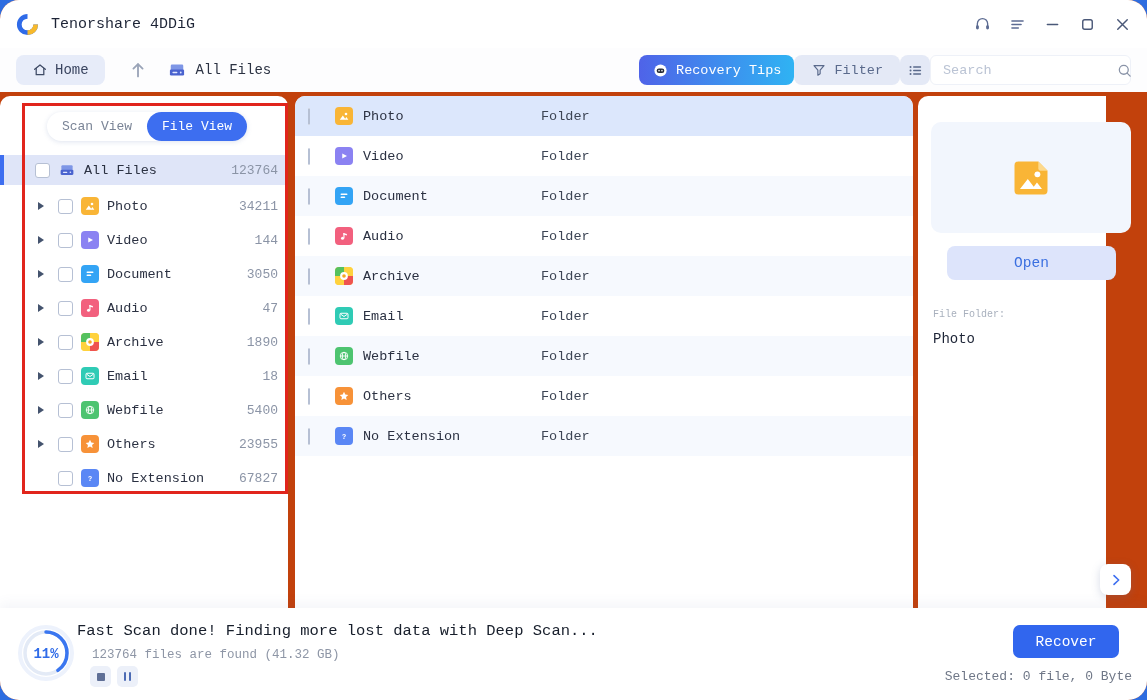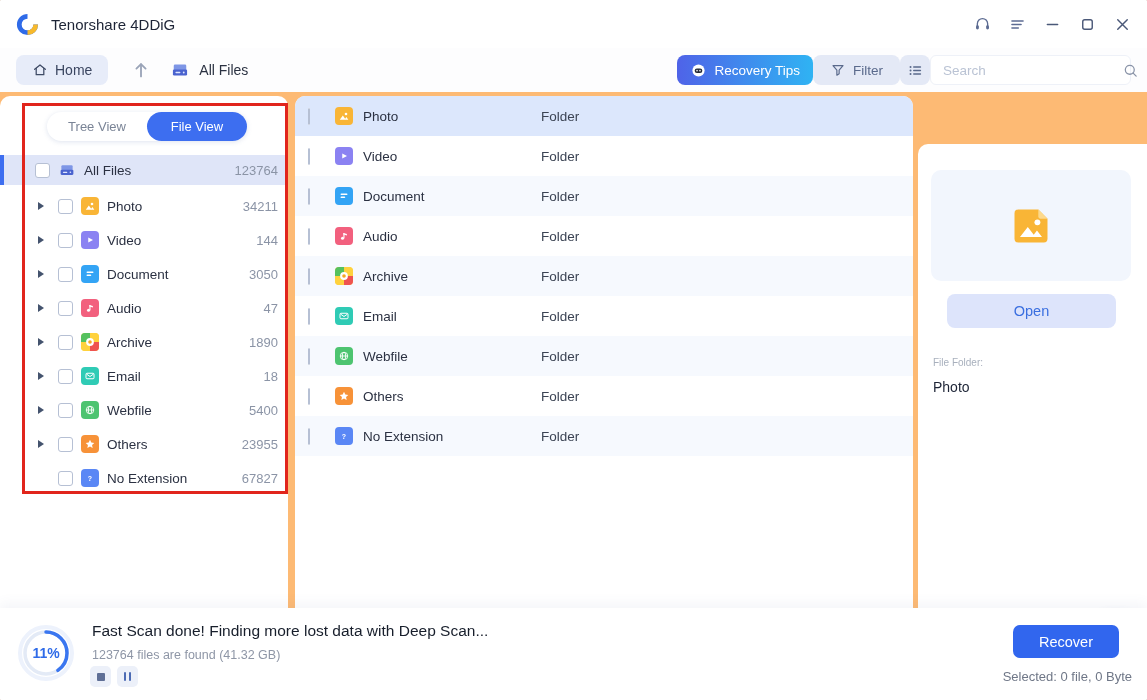--- a/index.html
+++ b/index.html
@@ -1,20 +1,20 @@
 <!DOCTYPE html>
 <html><head>
 <meta charset="utf-8">
 <style>
   html,body{margin:0;padding:0;background:#2e6de0;}
   *{box-sizing:border-box;}
   .window{
-    position:relative;width:1147px;height:700px;background:#fdba74;
-    font-family:Liberation Sans, sans-serif;color:#2b3242;
-    border-radius:1px;overflow:hidden;
+    position:relative;width:1147px;height:700px;background:#c2410c;
+    font-family:Liberation Mono, monospace;color:#2b3242;
+    border-radius:19px;overflow:hidden;
   }
   
   .titlebar{position:absolute;left:0;top:0;width:100%;height:48px;background:#fff;display:flex;align-items:center;}
   .logo{width:27px;height:27px;margin-left:14px;}
   .app-title{margin-left:10px;font-size:15px;font-weight:500;color:#1d2436;}
   .win-icons{margin-left:auto;display:flex;align-items:center;gap:13px;margin-right:14px;}
   .win-btn{width:22px;height:22px;display:flex;align-items:center;justify-content:center;cursor:pointer;}
   .win-btn svg{width:19px;height:19px;}
   
   .toolbar{position:absolute;left:0;top:48px;width:100%;height:44px;background:#fdfdfe;display:flex;align-items:center;}
@@ -66,32 +66,32 @@
   .thead{display:grid;grid-template-columns:27px 135px 65px 58px 128px 1fr;align-items:center;height:38px;padding-left:13px;font-size:13px;color:#9aa2b1;}
   .thead .hcell{position:relative;padding-left:6px;cursor:pointer;}
   .thead .hcell.first{padding-left:0;}
   .thead .hcell.sep::before{content:'';position:absolute;left:-2px;top:3px;height:14px;border-left:1px solid #dfe4ee;}
   .trow{display:grid;grid-template-columns:27px 135px 65px 58px 128px 1fr;align-items:center;height:40px;padding-left:13px;font-size:13.5px;color:#3c4454;cursor:pointer;}
   .trow:nth-child(odd){background:#f6f9fe;}
   .trow.sel{background:#dce7fc;}
   .name-cell{display:flex;align-items:center;gap:10px;color:#2b3142;}
   .tcell{padding-left:6px;}
   
-  .preview{position:absolute;left:918px;top:4px;width:229px;height:512px;background:#fff;border-radius:10px 0 0 0;margin-top:48px;}
+  .preview{position:absolute;left:918px;top:4px;width:188px;height:512px;background:#fff;border-radius:10px 0 0 0;}
   .thumb{position:absolute;left:13px;top:26px;width:200px;height:111px;background:#f2f6fd;border-radius:10px;display:flex;align-items:center;justify-content:center;}
   .thumb svg{width:44px;height:44px;}
   .open-btn{position:absolute;left:29px;top:150px;width:169px;height:34px;background:#dde4fb;border-radius:8px;color:#3a6fe0;font-size:14.5px;display:flex;align-items:center;justify-content:center;cursor:pointer;}
   .pv-label{position:absolute;left:15px;top:213px;font-size:10px;color:#a8b0bd;}
   .pv-value{position:absolute;left:15px;top:235px;font-size:14px;color:#1d2436;}
   .next-btn{position:absolute;left:182px;top:468px;width:31px;height:31px;background:#fff;border-radius:8px;box-shadow:0 2px 8px rgba(90,110,160,.25);display:flex;align-items:center;justify-content:center;cursor:pointer;}
   .next-btn svg{width:16px;height:16px;}
   
   .footer{position:absolute;left:0;bottom:0;width:100%;height:92px;background:#fff;box-shadow:0 -4px 12px rgba(80,100,160,.07);}
   .ring{position:absolute;left:17px;top:16px;width:58px;height:58px;}
-  .scan-title{position:absolute;left:92px;top:14px;font-size:15.5px;font-weight:500;color:#171e2b;}
+  .scan-title{position:absolute;left:77px;top:14px;font-size:15.5px;font-weight:500;color:#171e2b;}
   .scan-sub{position:absolute;left:92px;top:40px;font-size:12.5px;color:#8e96a6;}
   .ctl{position:absolute;top:58px;width:21px;height:21px;border-radius:5px;background:#ecf0f9;display:flex;align-items:center;justify-content:center;cursor:pointer;}
   .ctl.stop{left:90px;}
   .ctl.pause{left:117px;}
   .stop-sq{width:8px;height:8px;background:#5f6f96;border-radius:1px;}
   .pause-bars{display:flex;gap:2.5px;}
   .pause-bars i{width:2.6px;height:9px;background:#4c6bb4;border-radius:1px;}
   .recover-btn{position:absolute;left:1013px;top:17px;width:106px;height:33px;background:#3166ee;border-radius:7px;color:#fff;font-size:14.5px;display:flex;align-items:center;justify-content:center;cursor:pointer;}
   .selected-info{position:absolute;right:15px;top:61px;font-size:13px;color:#6f7787;}
 </style>
@@ -193,21 +193,21 @@
         </svg>
       </div>
     </div>
   </div>
 
   <div class="content">
 
     <div class="sidebar">
       <div class="tabs">
         <div class="tab">
-            <span>Tree View</span>
+            <span>Scan View</span>
           </div>
         <div class="tab active">
             <span>File View</span>
           </div>
       </div>
       <div class="side-list">
 
         <div class="side-row root">
           <span class="root-bar"></span>
 

